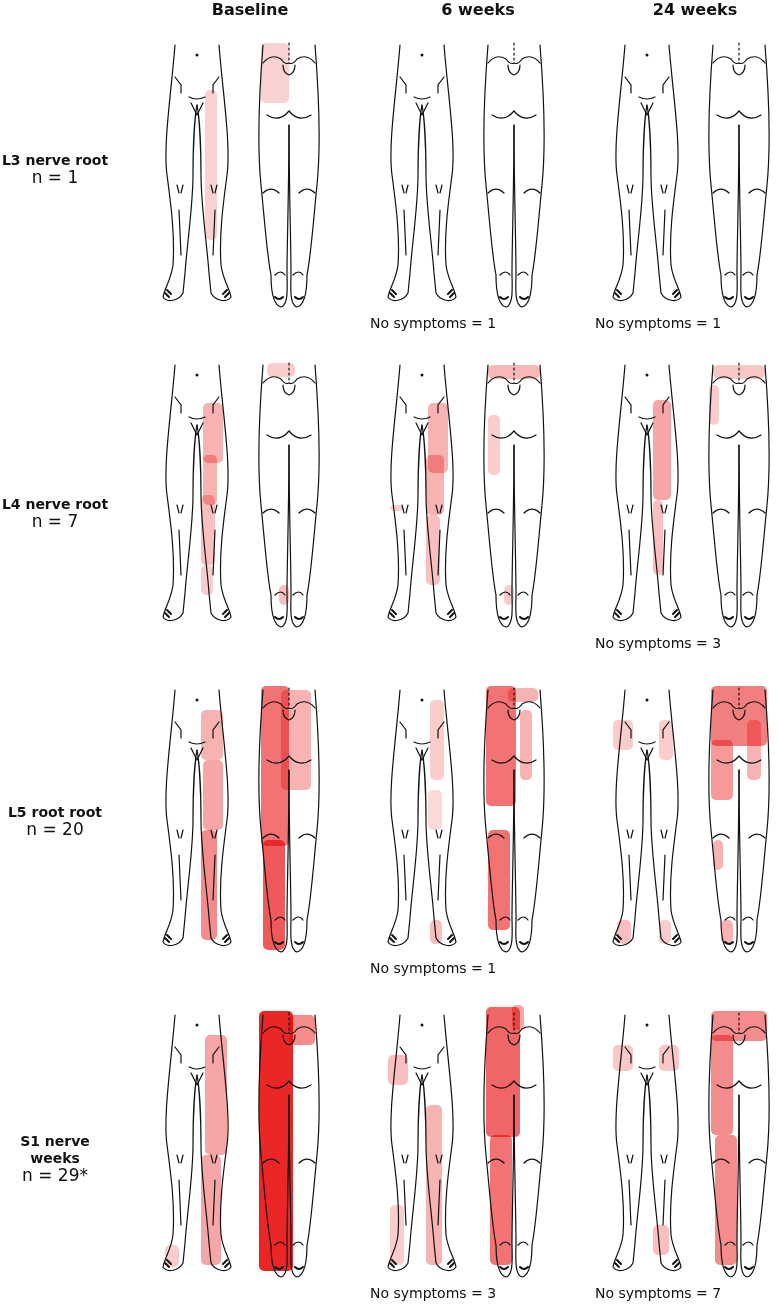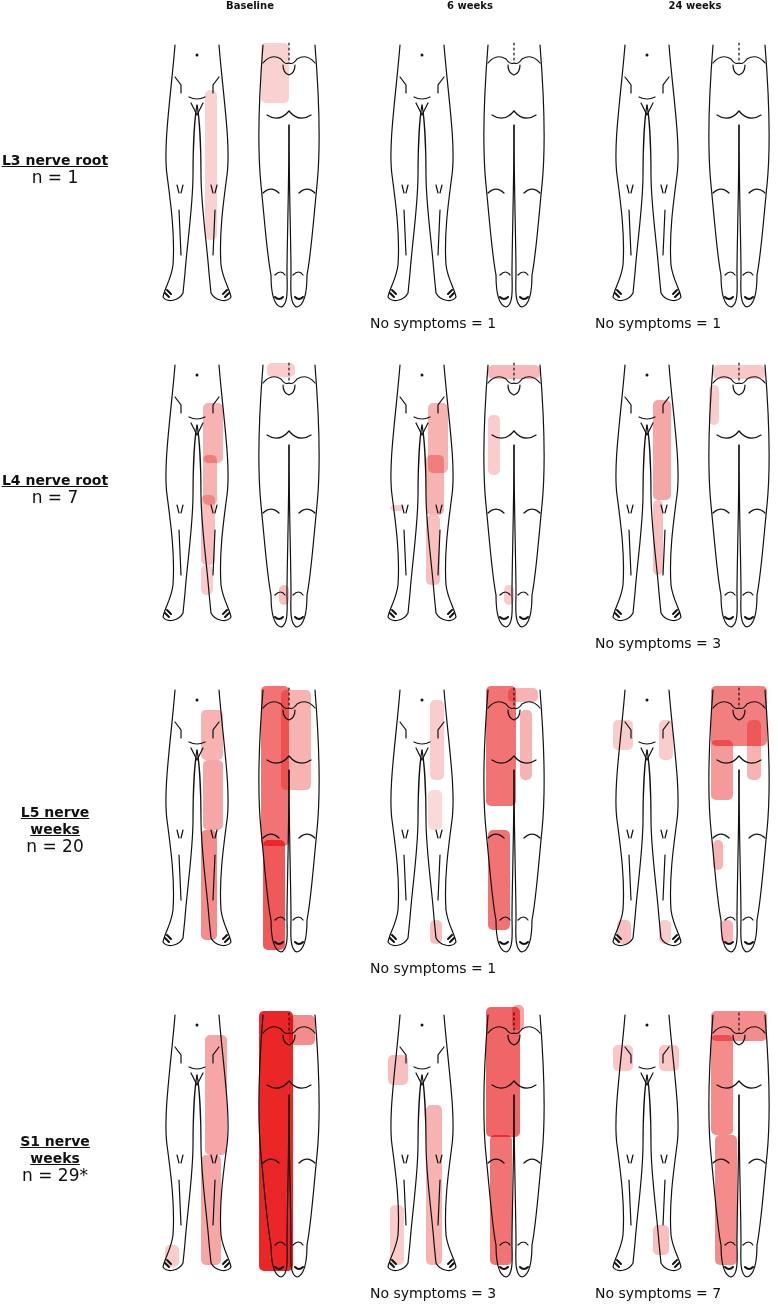--- a/index.html
+++ b/index.html
@@ -1,41 +1,41 @@
 <!DOCTYPE html>
 <html><head>
 <meta charset="utf-8">
 <style>
   html,body{margin:0;padding:0;background:#fff;}
   body{width:778px;height:1308px;position:relative;overflow:hidden;font-family:"DejaVu Sans","Liberation Sans",sans-serif;color:#111;}
-  .col-head{position:absolute;top:0;font-weight:bold;font-size:10px;text-align:center;width:160px;}
+  .col-head{position:absolute;top:0;font-weight:bold;font-size:16px;text-align:center;width:160px;}
   .row-label{position:absolute;left:0;width:110px;text-align:center;line-height:17px;}
-  .row-label .t{font-weight:bold;font-size:14px;display:block;text-decoration:underline;}
+  .row-label .t{font-weight:bold;font-size:14px;display:block;}
   .row-label .n{font-size:17px;display:block;}
   .panel{position:absolute;width:200px;height:270px;}
   .panel svg{position:absolute;left:0;top:0;}
   .nosym{position:absolute;font-size:14px;width:200px;text-align:left;}
 </style>
 </head>
 <body>
 
 <div class="col-head" style="left:170px">Baseline</div>
-<div class="col-head" style="left:390px">6 weeks</div>
+<div class="col-head" style="left:398px">6 weeks</div>
 <div class="col-head" style="left:615px">24 weeks</div>
 
 <div class="row-label" style="top:152px">
     <span class="t">L3 nerve root</span>
     <span class="n">n = 1</span>
   </div>
-<div class="row-label" style="top:472px">
+<div class="row-label" style="top:496px">
     <span class="t">L4 nerve root</span>
     <span class="n">n = 7</span>
   </div>
 <div class="row-label" style="top:804px">
-    <span class="t">L5 nerve weeks</span>
+    <span class="t">L5 root root</span>
     <span class="n">n = 20</span>
   </div>
 <div class="row-label" style="top:1133px">
     <span class="t">S1 nerve weeks</span>
     <span class="n">n = 29*</span>
   </div>
 
 <div id="grid">
     <div class="panel" style="left: 150px; top: 35px;">
       <svg width="82" height="275" viewBox="0 0 80 275" style="left:6px">

